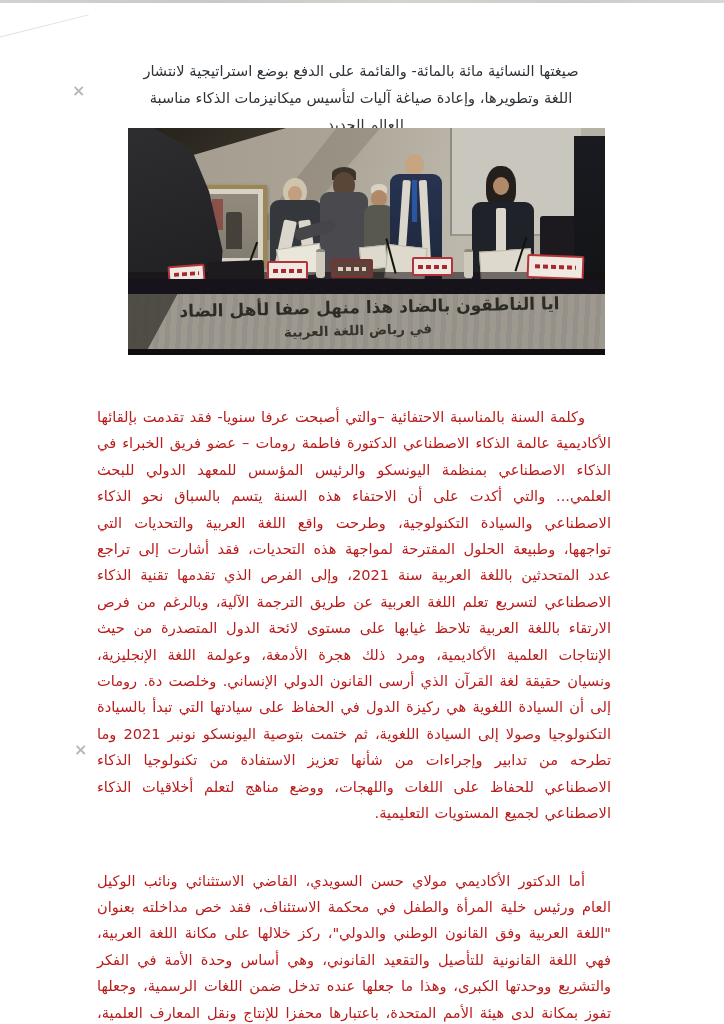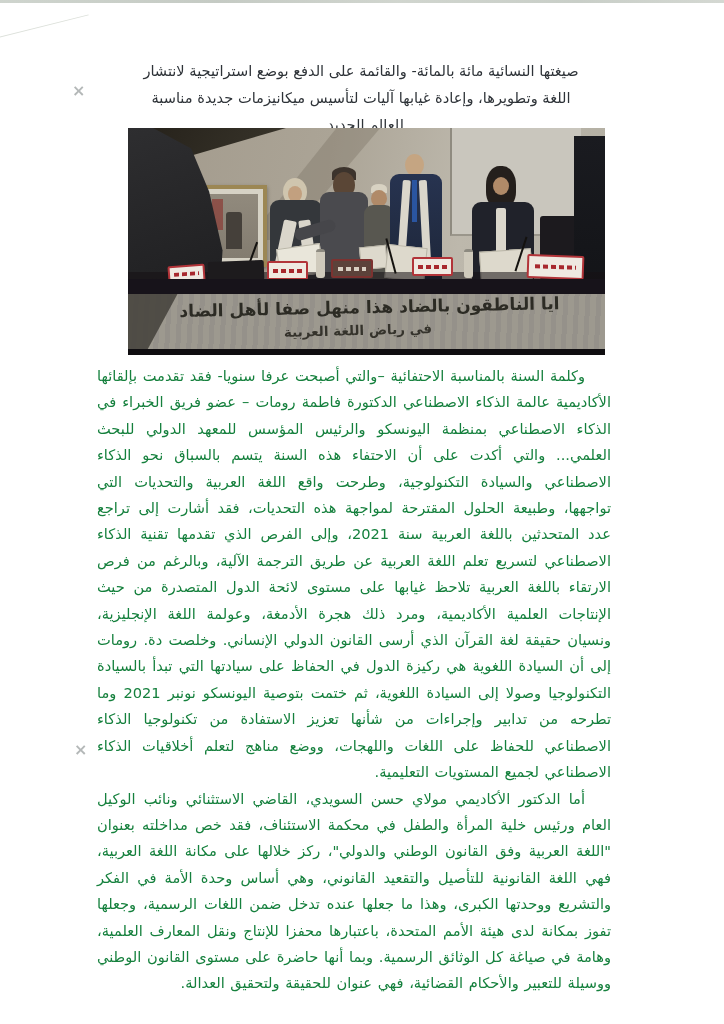--- a/index.html
+++ b/index.html
@@ -22,22 +22,23 @@
   
   .intro-par {
     position:absolute; left:140px; top:57px; width:442px;
     direction:rtl; text-align:center;
     font-size:14.6px; line-height:27px; color:#2e3338;
   }
   .body-text { position:absolute; left:97px; top:363px; width:514px;
     direction:rtl; }
   .body-par {
     text-align:justify; text-indent:26px;
-    font-size:14.6px; line-height:26.4px; color:#15803d;
+    font-size:14.6px; line-height:26.4px; color:#b91c1c;
     word-spacing:1px;
+    margin-top:41px;
   }
   
   .photo { position:absolute; left:128px; top:128px; width:477px; height:227px;
     background:linear-gradient(100deg,#a29a8c 0%,#aba496 40%,#bdb8ac 68%,#b2aea2 100%);
     overflow:hidden; }
   .photo .screen { position:absolute; left:322px; top:0; width:131px; height:108px;
     background:#c9c6bd; border-left:2px solid #8f8b80; border-bottom:2px solid #9a968b; }
   .photo .ceiling-wedge { position:absolute; left:0; top:0; width:158px; height:46px;
     background:linear-gradient(120deg,#242019,#3a362c);
     clip-path:polygon(0 0,100% 0,0 100%); }
@@ -148,21 +149,21 @@
 </style>
 </head>
 <body>
 
 <div class="scan-top-line"></div>
 <div class="scan-diagonal"></div>
 
 <span class="close-mark one">×</span>
 <span class="close-mark two">×</span>
 
-<p class="intro-par">صيغتها النسائية مائة بالمائة- والقائمة على الدفع بوضع استراتيجية لانتشار اللغة وتطويرها، وإعادة غيابها آليات لتأسيس ميكانيزمات جديدة مناسبة للعالم الجديد..</p>
+<p class="intro-par">صيغتها النسائية مائة بالمائة- والقائمة على الدفع بوضع استراتيجية لانتشار اللغة وتطويرها، وإعادة صياغة آليات لتأسيس ميكانيزمات الذكاء مناسبة للعالم الجديد..</p>
 
 <div class="photo">
   <div class="screen"></div>
   <div class="wall-shadow"></div>
   <div class="ceiling-wedge"></div>
 
   <div class="frame">
     <div class="inner">
       <div class="figure"></div>
       <div class="accent"></div>

